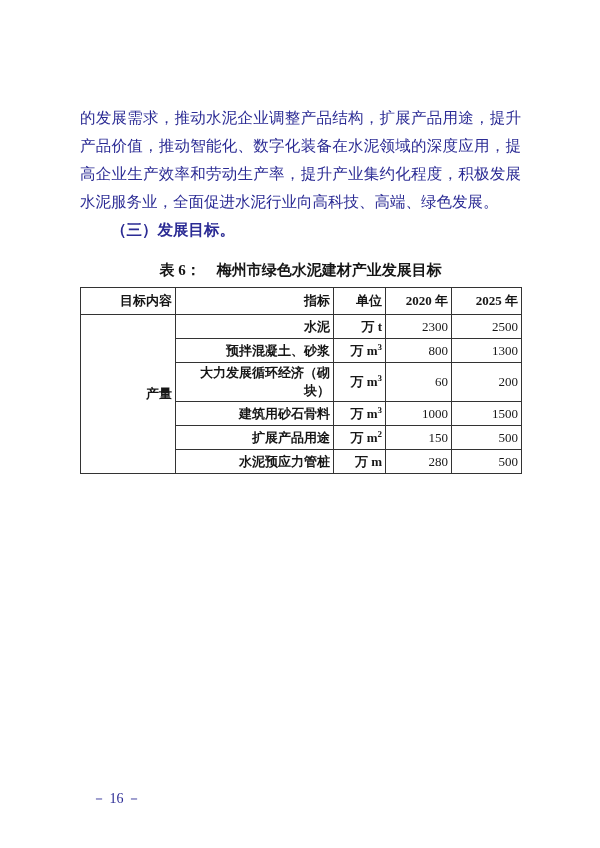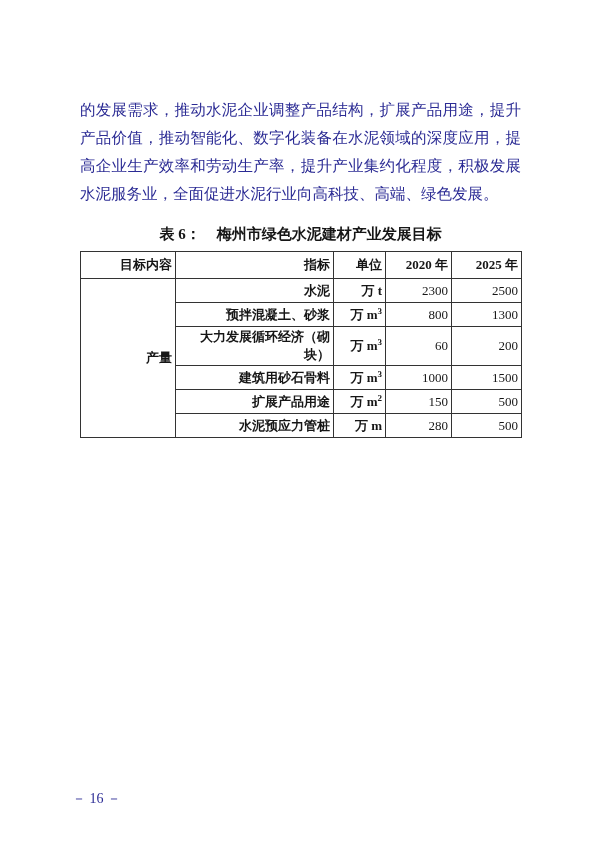--- a/index.html
+++ b/index.html
@@ -7,21 +7,21 @@
     width: 600px;
     height: 848px;
     background: #ffffff;
     position: relative;
     overflow: hidden;
     font-family: "Liberation Serif", "DejaVu Serif", serif;
   }
   .content {
     position: absolute;
     left: 80px;
-    top: 96px;
+    top: 104px;
     width: 441px;
     color: var(--body-text, #2b2b94);
   }
   .para {
     margin: 0;
     font-size: 15.5px;
     line-height: 28px;
     text-align: justify;
   }
   .para.indent { text-indent: 2em; }
@@ -51,33 +51,34 @@
     overflow: hidden;
   }
   thead th { font-weight: bold; height: 24px; }
   td.group { font-weight: bold; }
   td.indicator { font-weight: bold; }
   td.unit { font-weight: bold; white-space: nowrap; }
   td.num { font-weight: normal; }
   sup { font-size: 9px; line-height: 0; }
   .footer {
     position: absolute;
-    left: 72px;
+    left: 92px;
     top: 790px;
     font-size: 14px;
     color: var(--body-text, #2b2b94);
   }
 </style>
 </head>
 <body>
 
 <div class="page">
   <div class="content">
 
     <p class="para">的发展需求，推动水泥企业调整产品结构，扩展产品用途，提升产品价值，推动智能化、数字化装备在水泥领域的深度应用，提高企业生产效率和劳动生产率，提升产业集约化程度，积极发展水泥服务业，全面促进水泥行业向高科技、高端、绿色发展。</p>
+    <p class="para indent heading">（三）发展目标。</p>
 
     <div class="table-caption">
       <span class="caption-label">表 6：</span><span>梅州市绿色水泥建材产业发展目标</span>
     </div>
 
     <table>
       <colgroup>
         <col style="width:95px">
         <col style="width:158px">
         <col style="width:52px">

